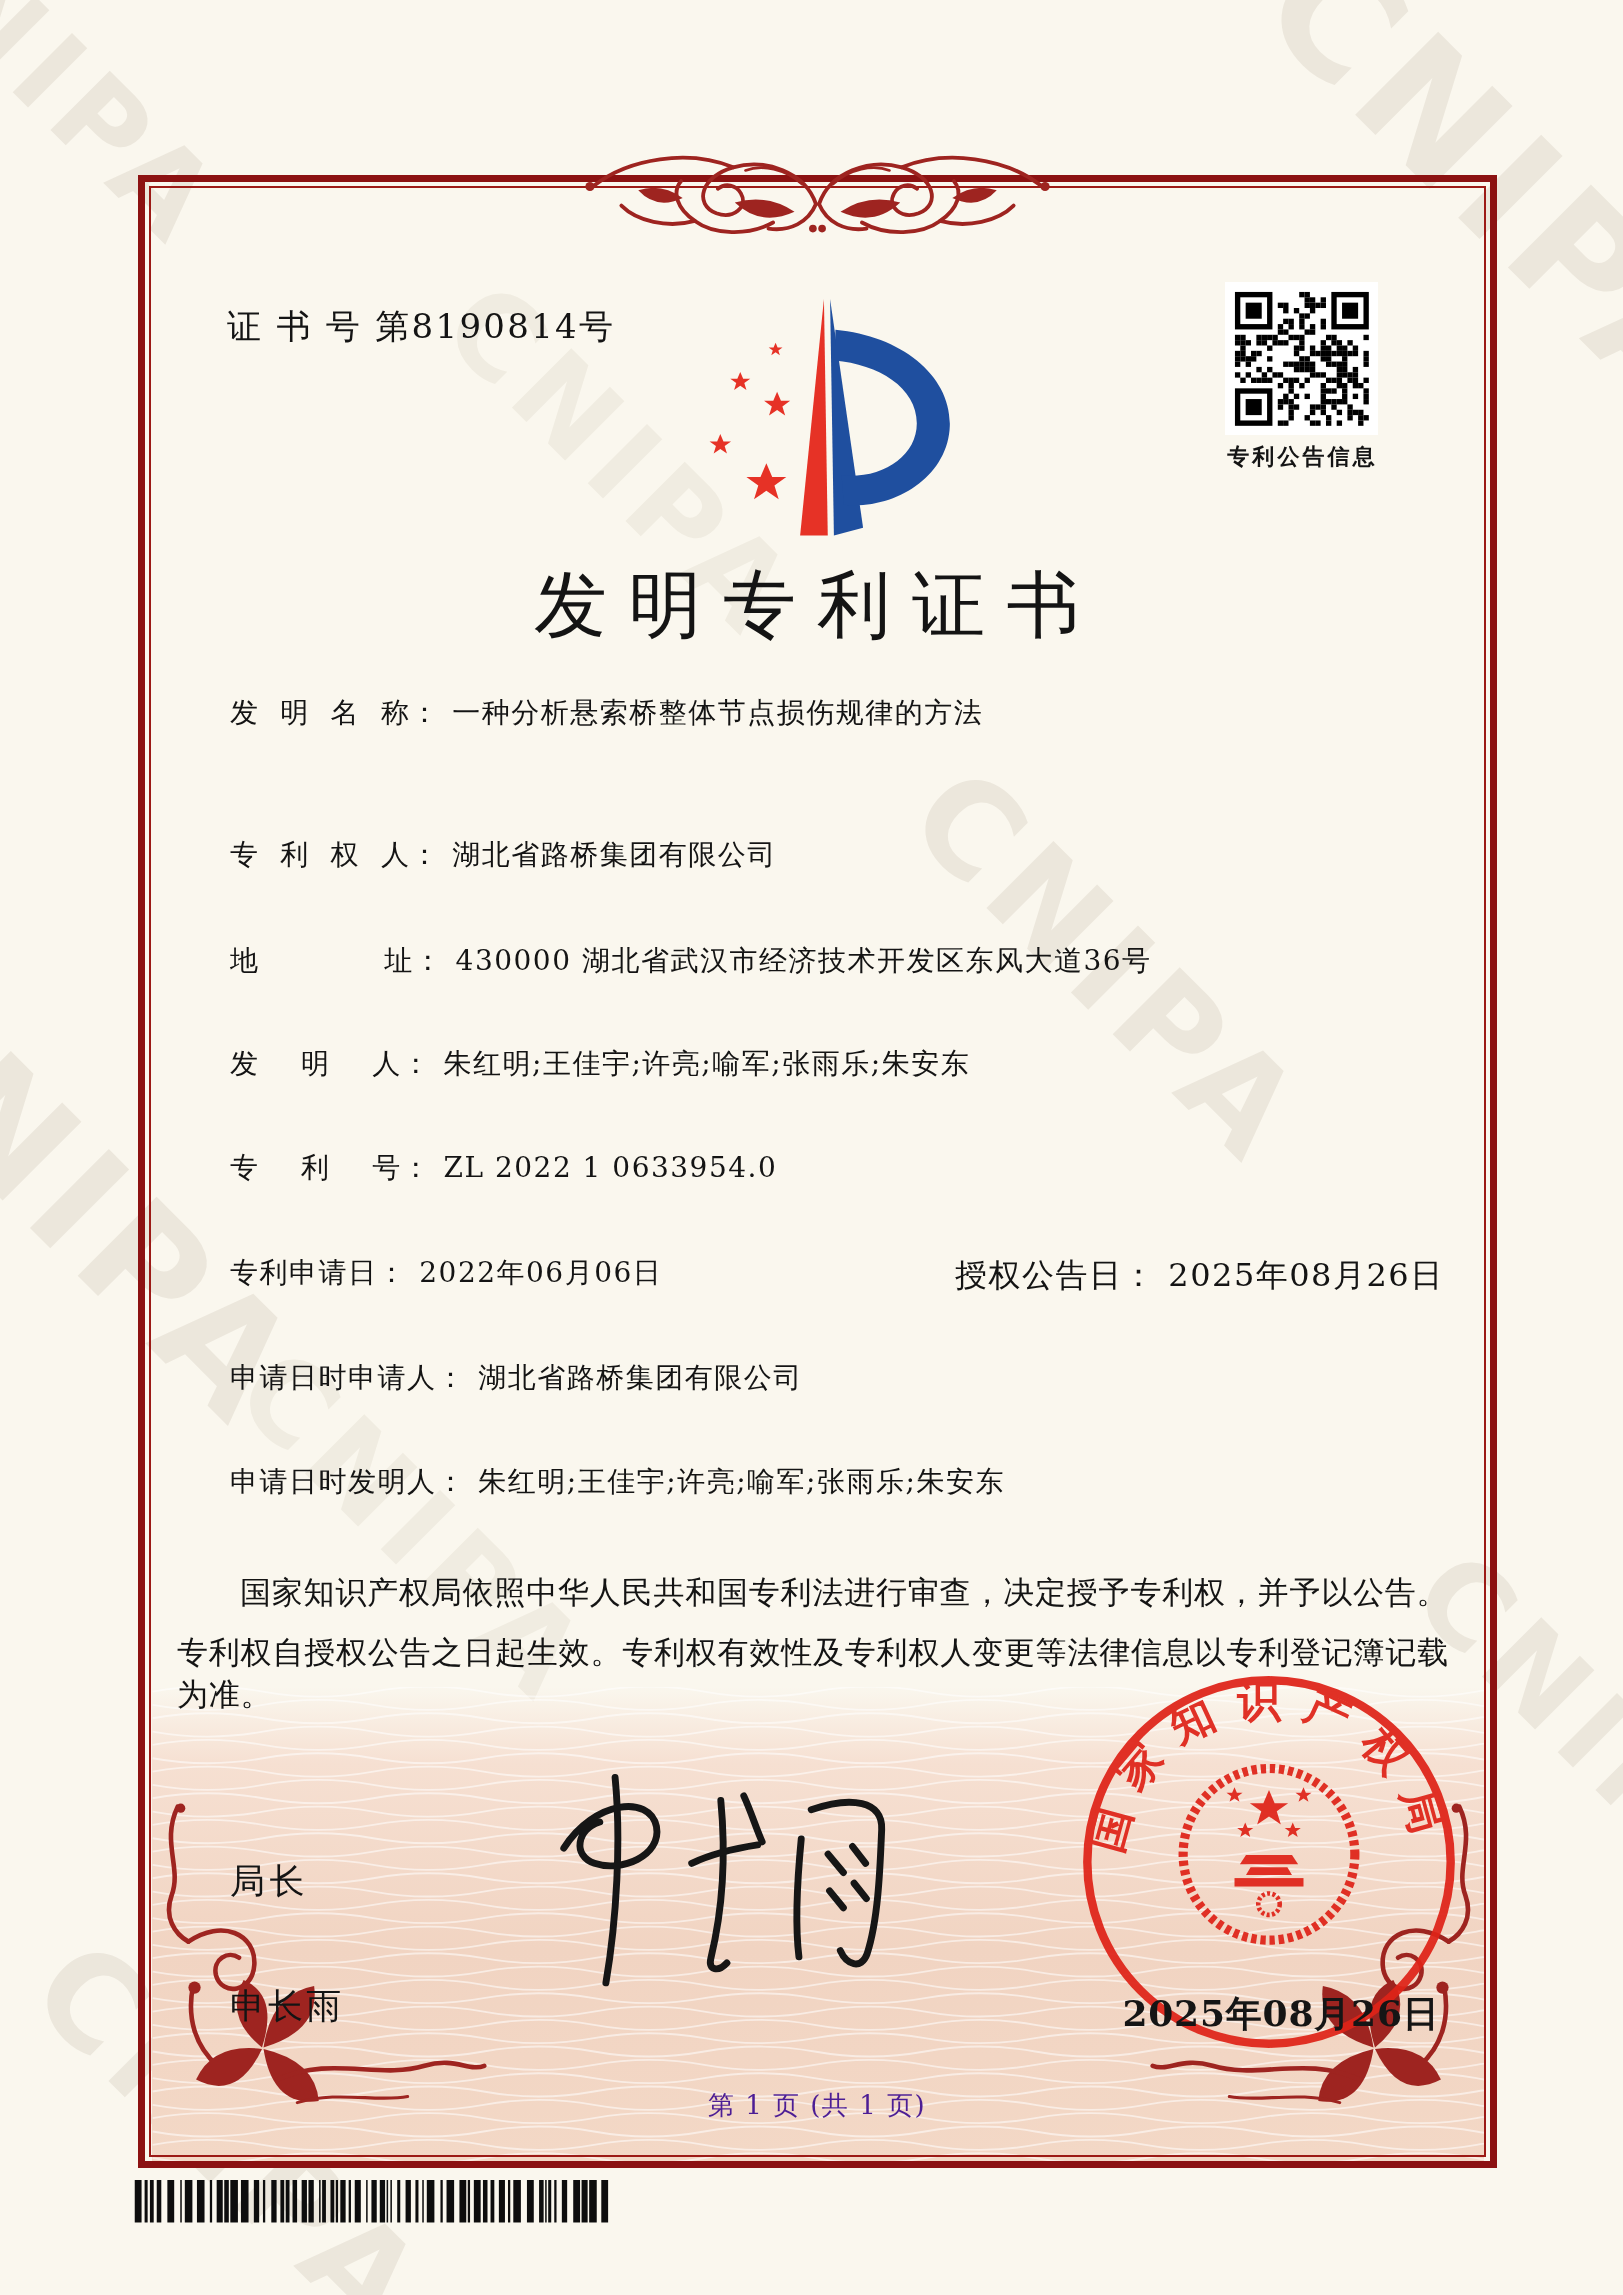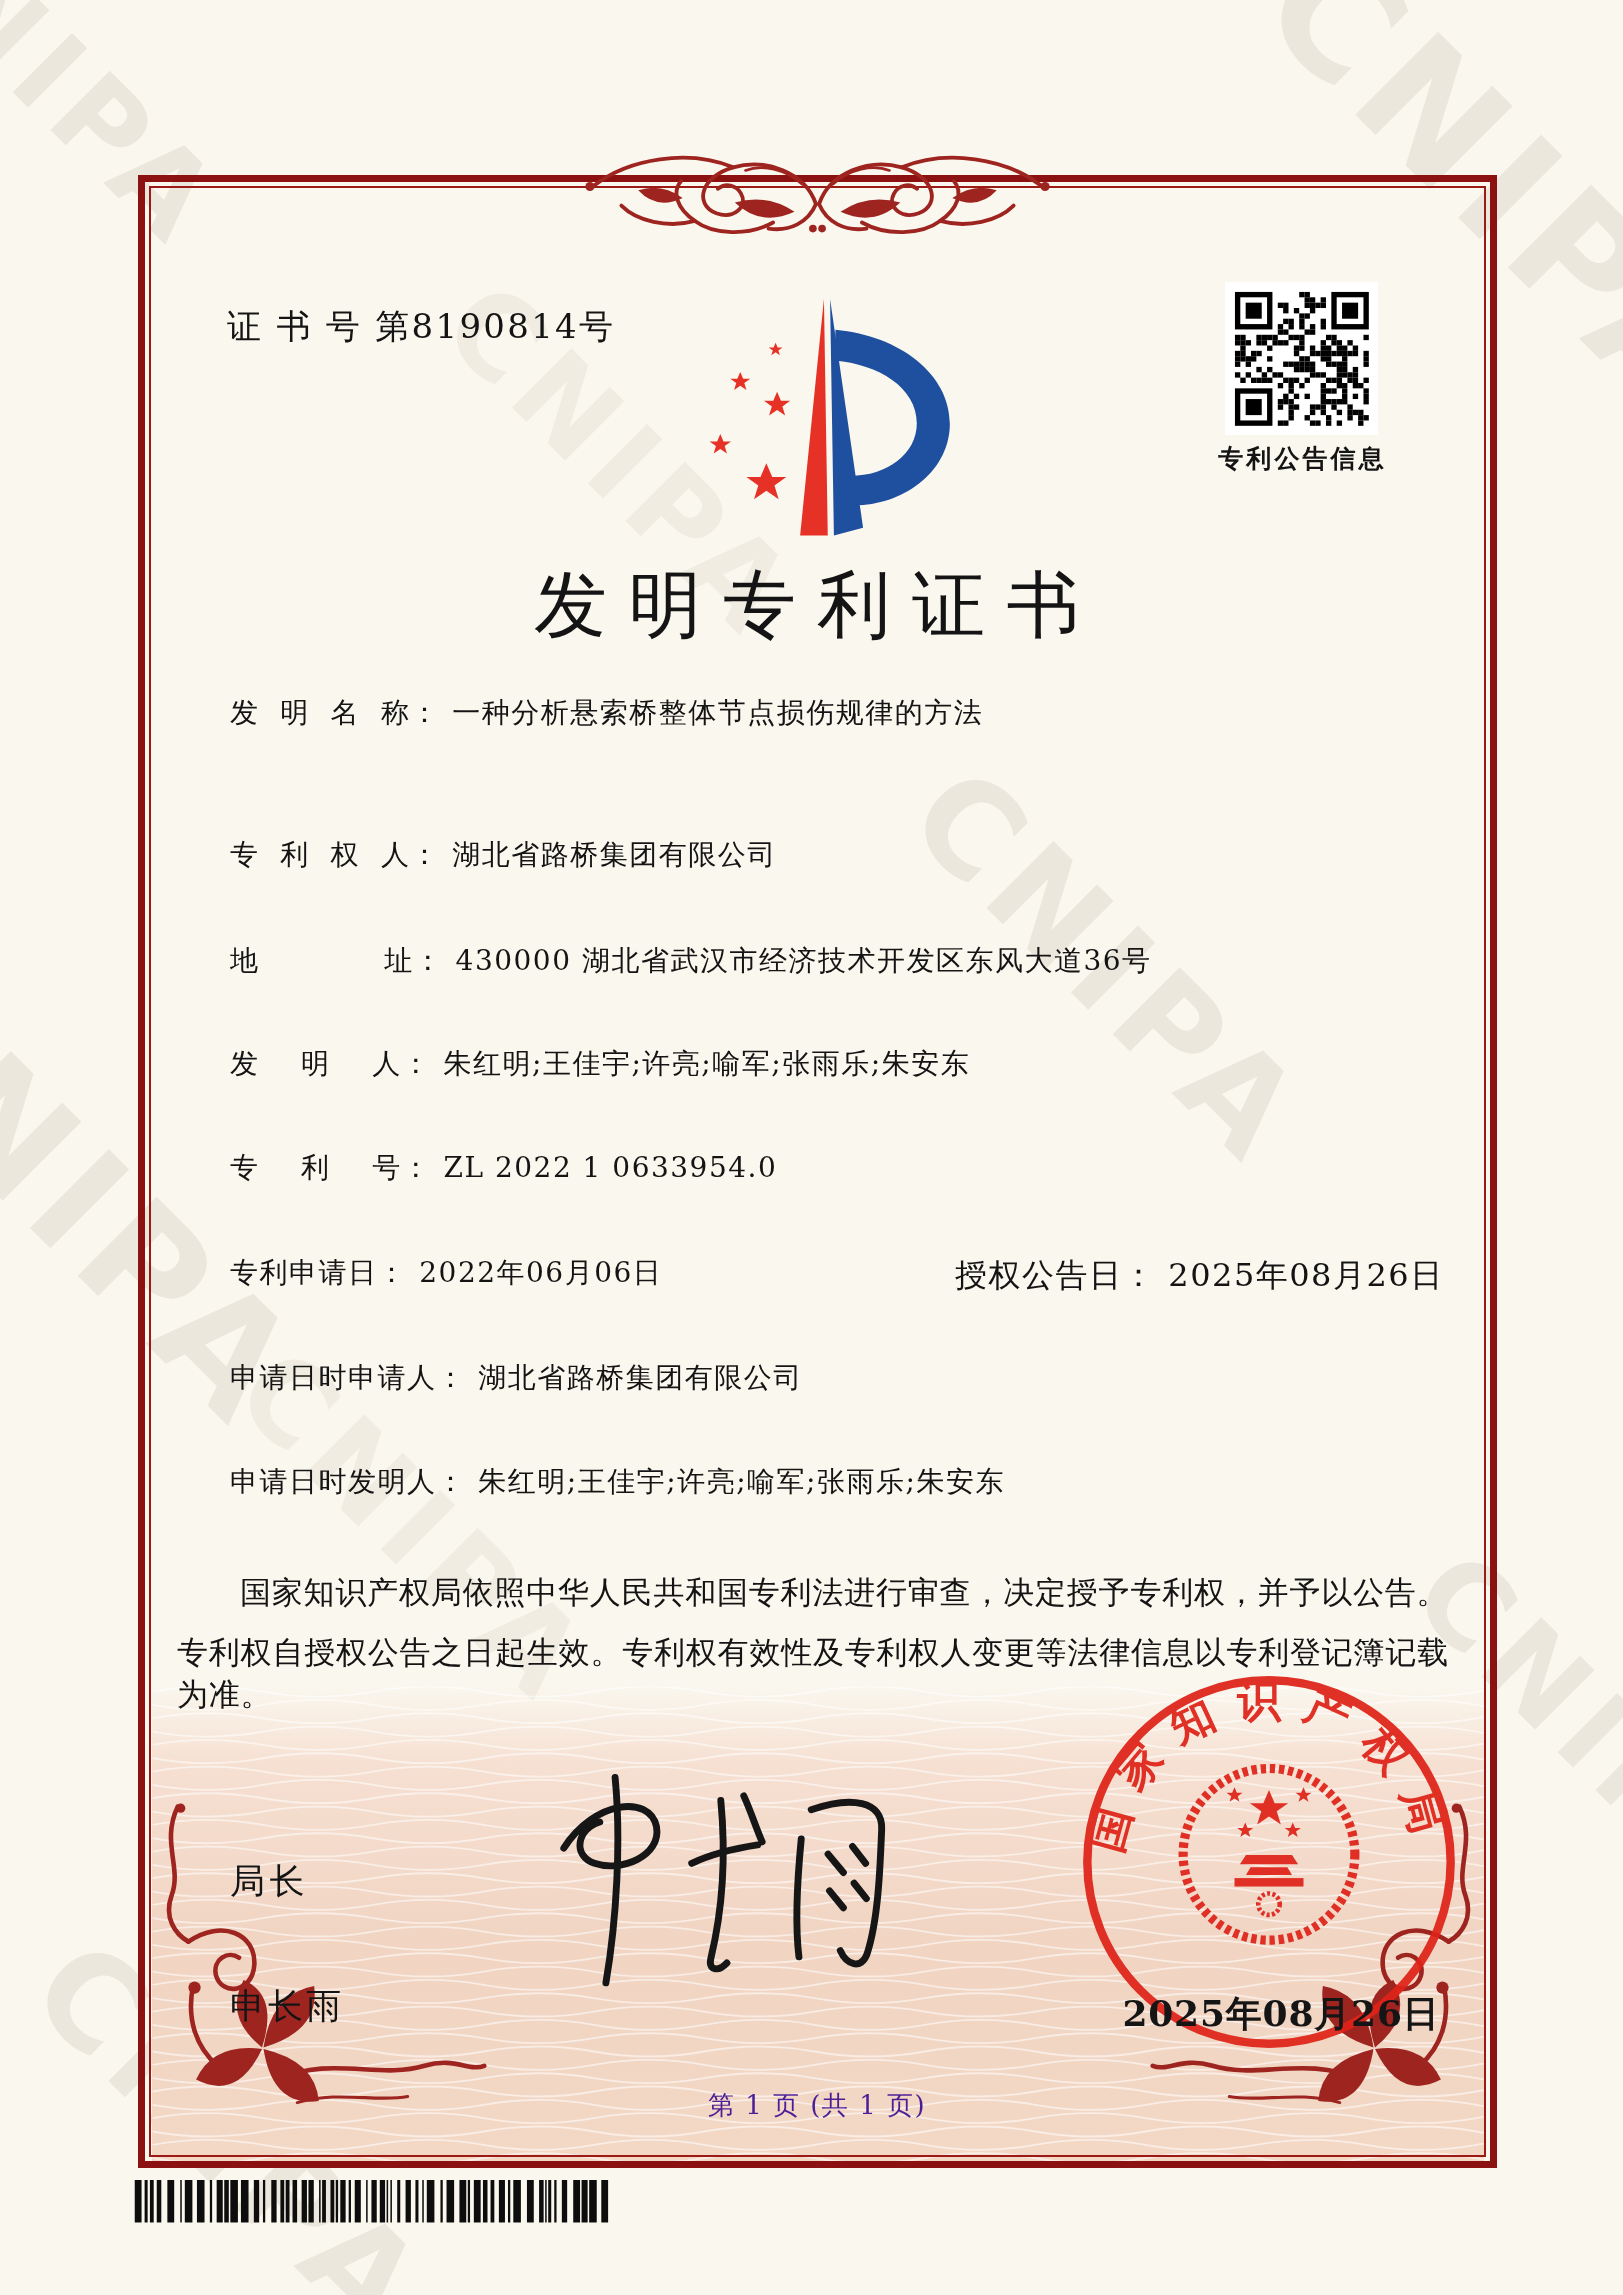--- a/index.html
+++ b/index.html
@@ -24,21 +24,21 @@
   
   .frame{
     position:absolute;left:138px;top:175px;width:1359px;height:1993px;z-index:2;
     border:7.7px solid #8c1212;box-sizing:border-box;
   }
   .frame-inner{position:absolute;left:3.8px;top:3.8px;right:3.8px;bottom:3.8px;border:2.3px solid #9c1a16;}
   .orn{position:absolute;z-index:3;}
   .cert-no{position:absolute;left:227px;top:304px;font-size:34px;letter-spacing:2.3px;z-index:4;}
   .qrbox{position:absolute;left:1225px;top:282px;width:153px;height:153px;background:#fff;z-index:4;}
   .qr-label{position:absolute;left:1208px;top:442px;width:189px;text-align:center;
-    font-size:25px;font-weight:600;letter-spacing:3.1px;z-index:4;}
+    font-size:22px;font-weight:600;letter-spacing:3.1px;z-index:4;}
   .title{position:absolute;left:138px;top:557px;width:1359px;text-align:center;
     font-size:73px;font-weight:normal;letter-spacing:21.5px;z-index:4;}
   .row{position:absolute;left:230px;font-size:28px;letter-spacing:1.5px;z-index:4;white-space:nowrap;}
   .row2{position:absolute;left:955px;font-size:32px;letter-spacing:1.5px;z-index:4;white-space:nowrap;}
   .flabel{white-space:pre;}
   .fval{margin-left:12.3px;}
   .stmt{position:absolute;left:177px;width:1273px;font-size:31px;letter-spacing:0.8px;z-index:4;}
   .stmt.l1{padding-left:63px;}
   .dir{position:absolute;left:230px;font-size:35px;letter-spacing:4.6px;z-index:5;}
   .sig{position:absolute;left:491px;top:1756px;z-index:5;}

